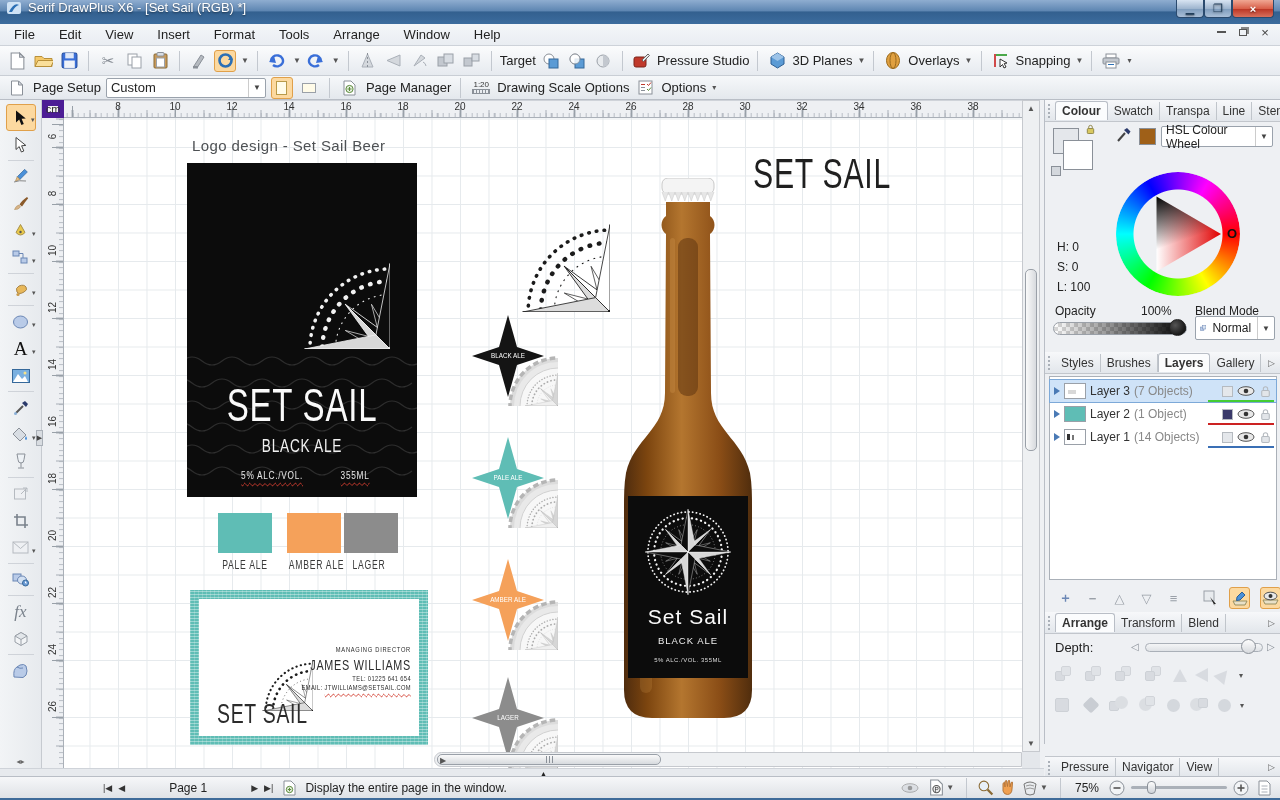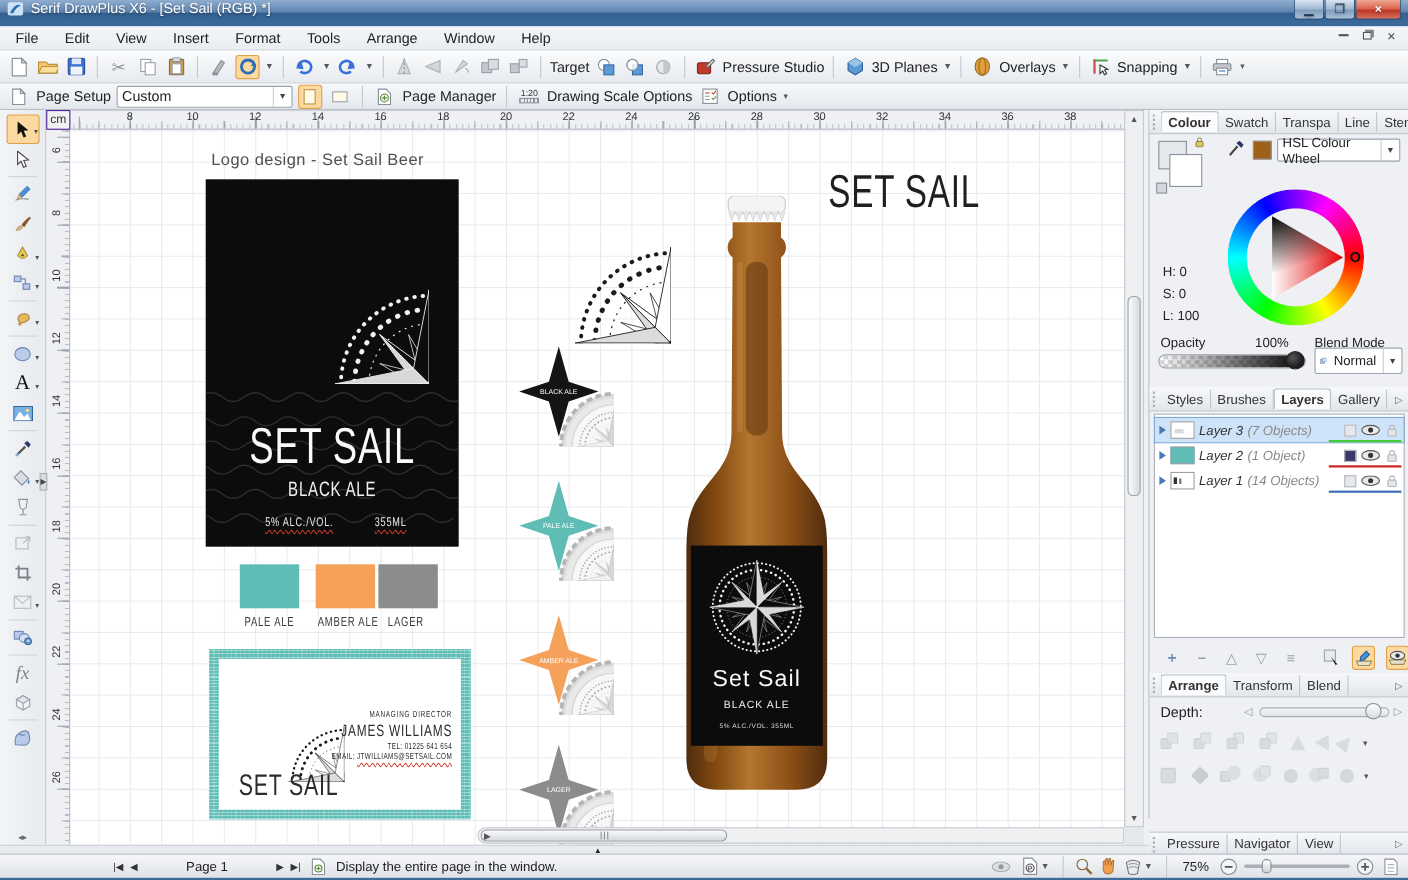--- a/index.html
+++ b/index.html
@@ -38,21 +38,21 @@
 
   
   .tools{position:absolute;left:0;top:100px;width:42px;height:668px;background:linear-gradient(90deg,#f2f4f6,#e7eaee);
     border-right:1px solid #c6cad0;display:flex;flex-direction:column;align-items:center;padding-top:4px;}
   .tool{width:30px;height:27px;display:flex;align-items:center;justify-content:center;position:relative;flex:0 0 auto;}
   .tool.sel{background:#fcd9a0;border:1px solid #e0a04a;border-radius:3px;}
   .tool .dd{position:absolute;right:0px;bottom:6px;font-size:7px;}
   .toolsep{width:26px;height:1px;background:#cfd3d9;margin:2px 0;flex:0 0 auto;}
 
   
-  .rcorner{position:absolute;left:42px;top:100px;width:22px;height:18px;background:#f2f2f2;border:1px solid #4c1d95;
+  .rcorner{position:absolute;left:42px;top:100px;width:22px;height:18px;background:#f2f2f2;border:6px solid #4c1d95;
     font-size:11px;color:#333;display:flex;align-items:center;justify-content:center;}
   .hruler{position:absolute;left:64px;top:100px;width:958px;height:18px;background:linear-gradient(#fdfdfd,#ececec);
     border-bottom:1px solid #aab0b8;border-top:1px solid #cfd3d9;
     background-image:
       repeating-linear-gradient(90deg,#98a0a8 0 1px,transparent 1px 57px),
       repeating-linear-gradient(90deg,#a8aeb6 0 1px,transparent 1px 28.5px),
       repeating-linear-gradient(90deg,#b9bec6 0 1px,transparent 1px 5.7px);
     background-size:100% 11px,100% 7px,100% 4px;background-position:54px bottom,25.5px bottom,2.7px bottom;background-repeat:repeat-x;}
   .hnum{position:absolute;top:0;font-size:10px;color:#333;transform:translateX(-50%);}
   .vruler{position:absolute;left:42px;top:118px;width:22px;height:650px;background:linear-gradient(90deg,#fdfdfd,#ececec);
@@ -118,21 +118,21 @@
   .wheelTri{position:absolute;left:71px;top:72px;width:124px;height:124px;}
   .wheelO{position:absolute;left:182px;top:126px;font-size:13px;font-weight:bold;color:#111;}
   .hslvals{position:absolute;left:12px;font-size:12px;color:#222;}
   .opac-track{position:absolute;left:8px;top:222px;width:134px;height:13px;border:1px solid #9aa0a8;border-radius:7px;
     background:linear-gradient(90deg,rgba(160,160,160,0),#000),repeating-conic-gradient(#d8d8d8 0% 25%,#fff 0% 50%);
     background-size:100% 100%,8px 8px;}
   .opac-thumb{position:absolute;left:124px;top:219px;width:17px;height:17px;border-radius:50%;background:radial-gradient(circle at 35% 35%,#555,#000);border:1px solid #222;}
   .blendsel{position:absolute;left:150px;top:216px;width:80px;height:24px;}
 
   .llist{position:absolute;left:4px;top:276px;width:228px;height:204px;background:#fff;border:1px solid #aab0b8;}
-  .lrow{position:absolute;left:0;width:226px;height:22px;display:flex;align-items:center;gap:4px;padding-left:4px;font-size:12px;color:#333;font-style:italic;}
+  .lrow{position:absolute;left:0;width:226px;height:22px;display:flex;align-items:center;gap:4px;padding-left:4px;font-size:12px;color:#333;}
   .lrow.sel{background:#cfe3f8;outline:1px solid #7da9d8;}
   .lexp{width:0;height:0;border-left:6px solid #4a7ab5;border-top:4px solid transparent;border-bottom:4px solid transparent;}
   .lthumb{width:22px;height:16px;background:#fff;border:1px solid #9aa0a8;position:relative;overflow:hidden;}
   .lcount{color:#888;}
   .lline{position:absolute;right:2px;bottom:0;height:2px;width:66px;}
   .lsq{width:11px;height:11px;border:1px solid #b5bac0;background:#e4e7eb;margin-left:auto;}
   .ltoolbar{position:absolute;left:0;top:484px;width:236px;height:28px;display:flex;align-items:center;gap:10px;padding-left:12px;color:#9aa0a8;}
   .ltb{width:18px;height:18px;display:flex;align-items:center;justify-content:center;font-size:13px;}
   .ltb.hl{background:#fcd9a0;border:1px solid #e0a04a;border-radius:3px;width:22px;height:22px;}
 

